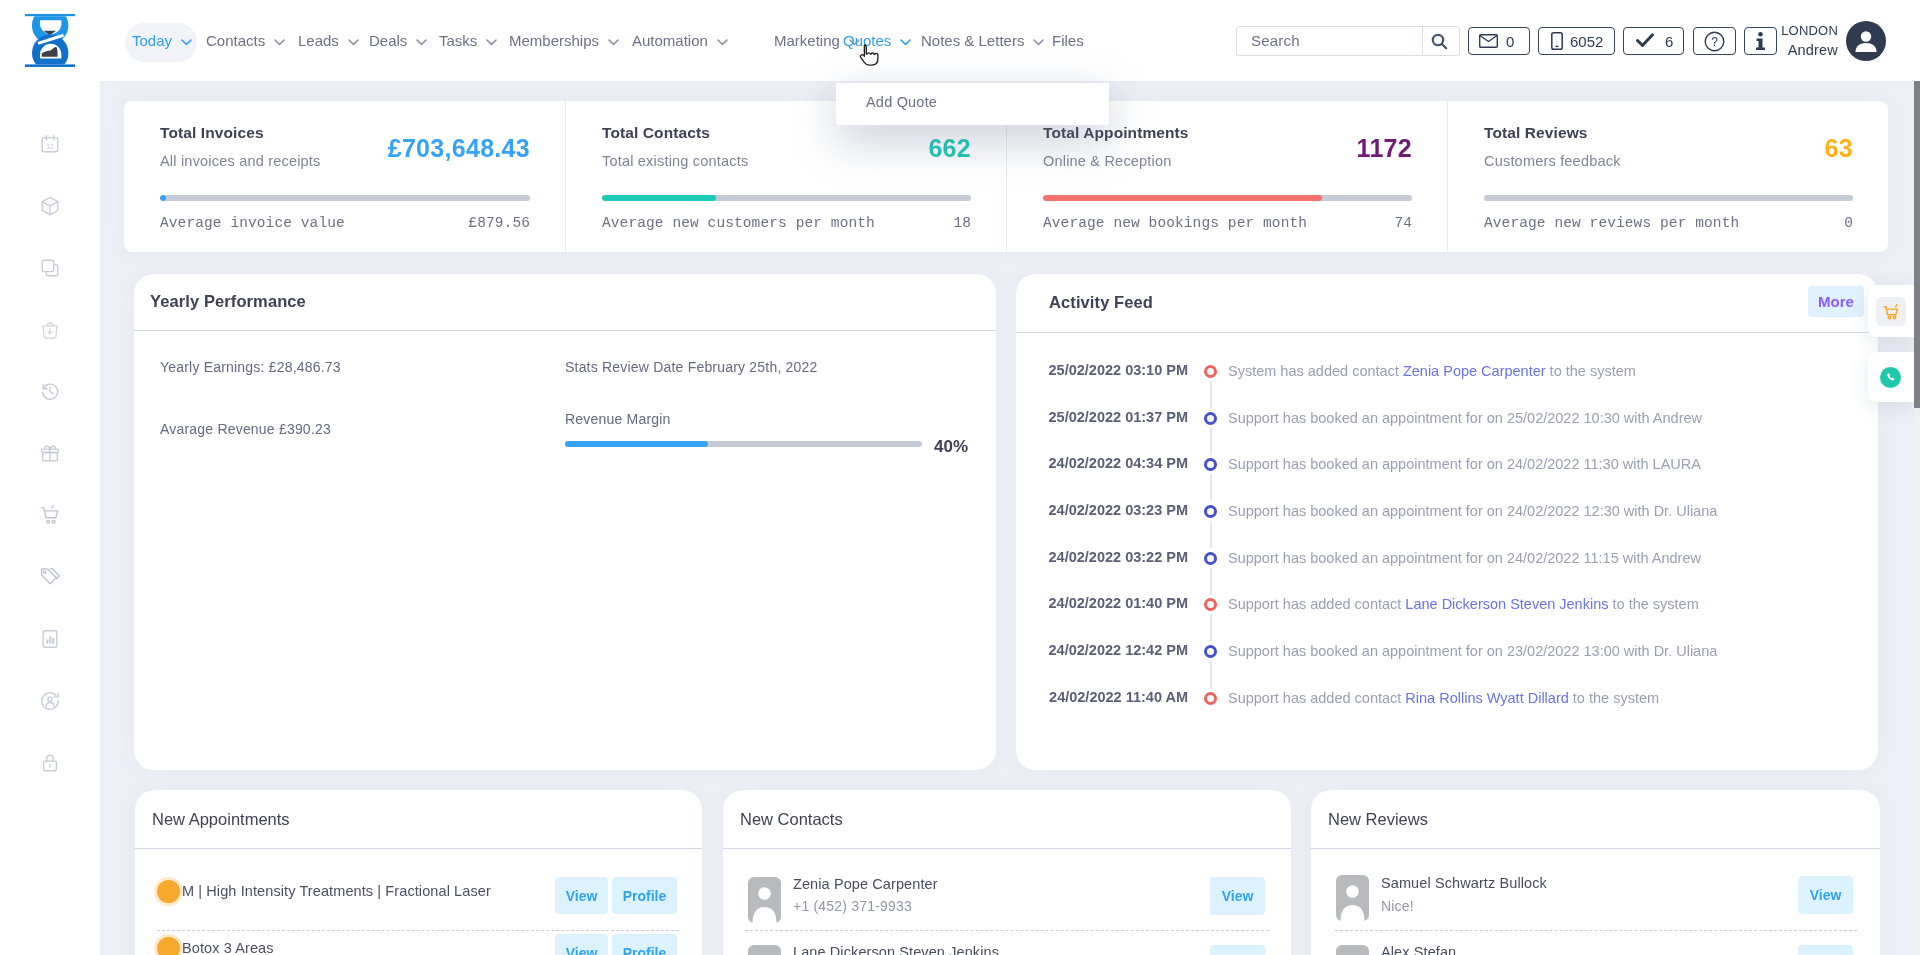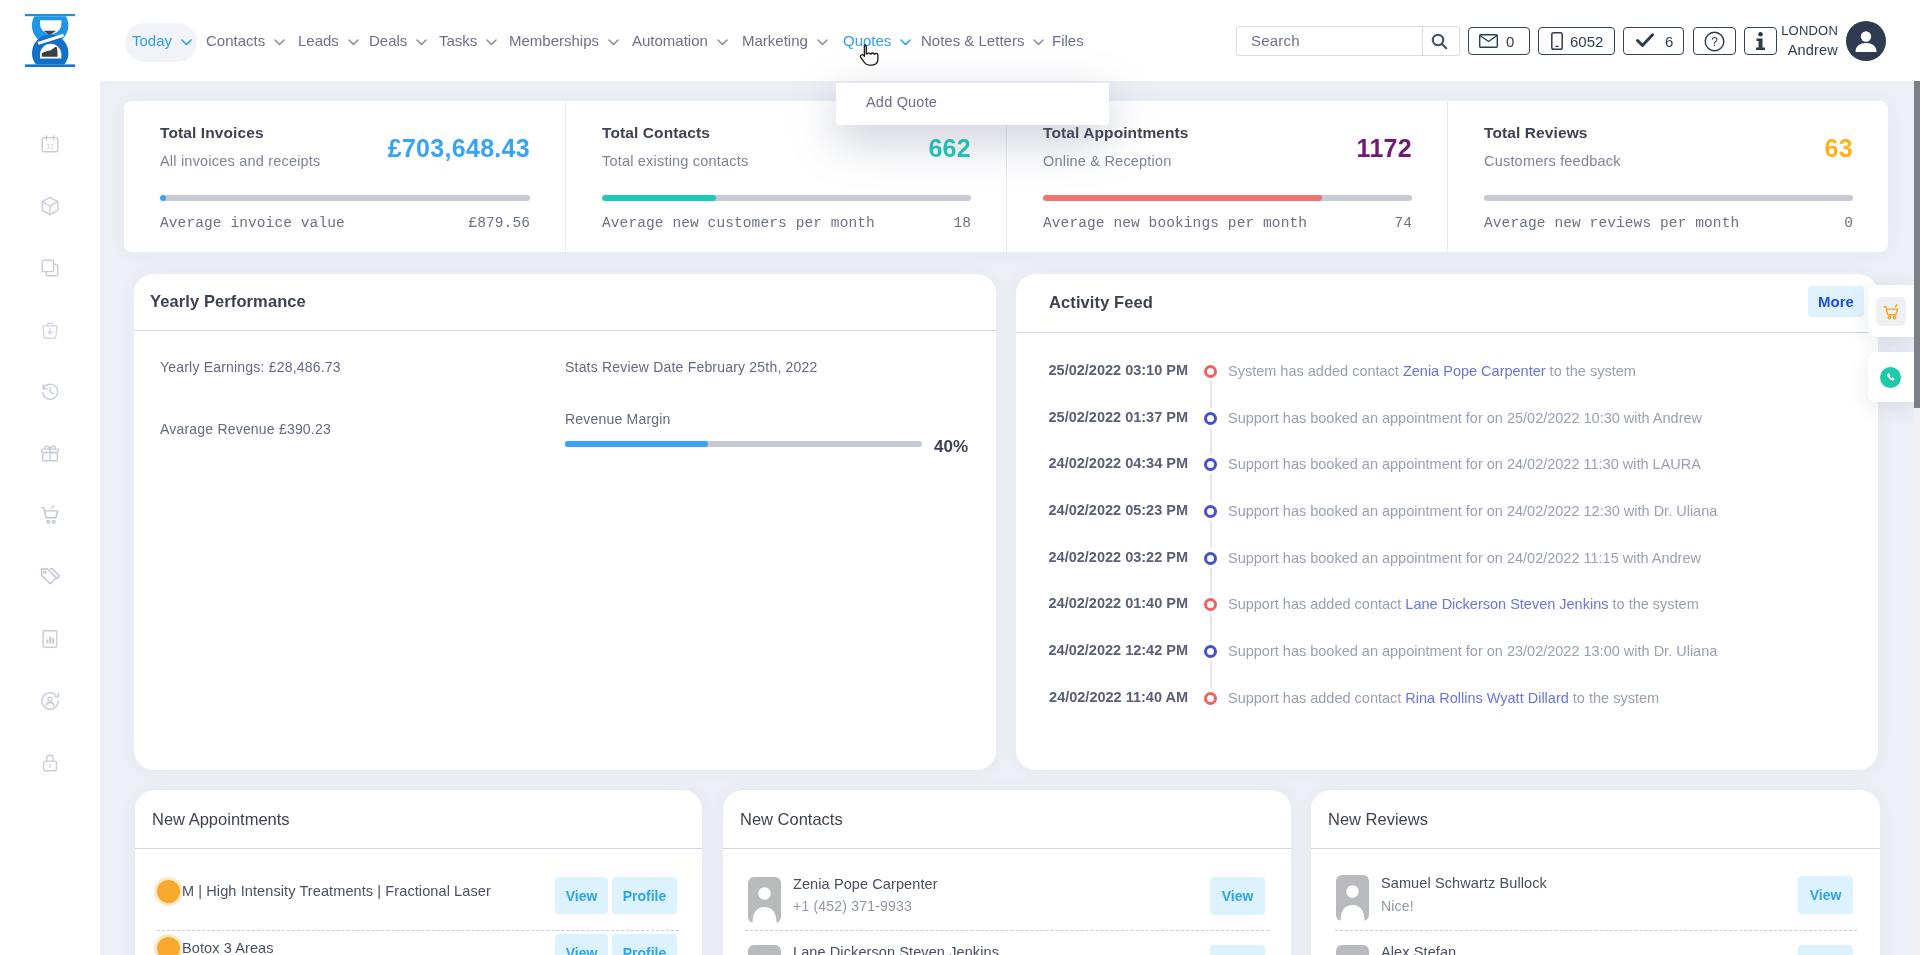--- a/index.html
+++ b/index.html
@@ -87,21 +87,21 @@
     </svg></div>
 <div class="navitem" style="left:439px">Tasks <svg class="chev" width="11" height="7" viewBox="0 0 11 7">
       <polyline points="1,1 5.5,5.5 10,1" fill="none" stroke="#8a8fa3" stroke-width="1.6" stroke-linecap="round" stroke-linejoin="round"></polyline>
     </svg></div>
 <div class="navitem" style="left:509px">Memberships <svg class="chev" width="11" height="7" viewBox="0 0 11 7">
       <polyline points="1,1 5.5,5.5 10,1" fill="none" stroke="#8a8fa3" stroke-width="1.6" stroke-linecap="round" stroke-linejoin="round"></polyline>
     </svg></div>
 <div class="navitem" style="left:632px">Automation <svg class="chev" width="11" height="7" viewBox="0 0 11 7">
       <polyline points="1,1 5.5,5.5 10,1" fill="none" stroke="#8a8fa3" stroke-width="1.6" stroke-linecap="round" stroke-linejoin="round"></polyline>
     </svg></div>
-<div class="navitem" style="left:742px">Marketing <svg class="chev" width="11" height="7" viewBox="0 0 11 7">
+<div class="navitem" style="left:774px">Marketing <svg class="chev" width="11" height="7" viewBox="0 0 11 7">
       <polyline points="1,1 5.5,5.5 10,1" fill="none" stroke="#8a8fa3" stroke-width="1.6" stroke-linecap="round" stroke-linejoin="round"></polyline>
     </svg></div>
 <div class="navitem" style="left:843px;color:#2e9fe8">Quotes <svg class="chev" width="11" height="7" viewBox="0 0 11 7">
       <polyline points="1,1 5.5,5.5 10,1" fill="none" stroke="#2e9fe8" stroke-width="1.6" stroke-linecap="round" stroke-linejoin="round"></polyline>
     </svg></div>
 <div class="navitem" style="left:921px">Notes &amp; Letters <svg class="chev" width="11" height="7" viewBox="0 0 11 7">
       <polyline points="1,1 5.5,5.5 10,1" fill="none" stroke="#8a8fa3" stroke-width="1.6" stroke-linecap="round" stroke-linejoin="round"></polyline>
     </svg></div>
 <div class="navitem" style="left:1052px">Files</div>
 
@@ -275,39 +275,39 @@
   <div class="abs" style="left:26px;top:147px;font-size:14px;color:#646980;letter-spacing:0.2px">Avarage Revenue £390.23</div>
   <div class="abs" style="left:431px;top:137px;font-size:14px;color:#646980;letter-spacing:0.2px">Revenue Margin</div>
   <div class="abs" style="left:431px;top:167px;width:357px;height:6px;border-radius:3px;background:#c5cad6">
       <i style="display:block;width:40%;height:6px;border-radius:3px;background:#36a3f7"></i>
     </div>
   <div class="abs" style="left:800px;top:163px;width:40px;font-size:17px;font-weight:bold;color:#3f4254">40%</div>
 </div>
 
 <div class="panel" style="left:1016px;top:274px;width:862px;height:496px">
   <div class="ptitle" style="left:33px;top:19px">Activity Feed</div>
-  <div class="abs" style="left:792px;top:12px;width:56px;height:31px;background:#e0f2fd;border-radius:4px;color:#1d4ed8;font-weight:bold;font-size:15px;display:flex;align-items:center;justify-content:center">More</div>
+  <div class="abs" style="left:792px;top:12px;width:56px;height:31px;background:#e0f2fd;border-radius:4px;color:#8b5cf6;font-weight:bold;font-size:15px;display:flex;align-items:center;justify-content:center">More</div>
   <div class="pdiv" style="top:58px"></div>
   <div class="fline" style="top:107px;height:27px"></div>
   <div class="fline" style="top:154px;height:27px"></div>
   <div class="fline" style="top:200px;height:27px"></div>
   <div class="fline" style="top:247px;height:27px"></div>
   <div class="fline" style="top:294px;height:27px"></div>
   <div class="fline" style="top:340px;height:27px"></div>
   <div class="fline" style="top:387px;height:27px"></div>
   <div class="fdate" style="top:88px">25/02/2022 03:10 PM</div>
   <div class="fring" style="top:90.5px;border:3.2px solid #f0625f"></div>
   <div class="ftext" style="top:89px">System has added contact <b>Zenia Pope Carpenter</b> to the system</div>
   <div class="fdate" style="top:135px">25/02/2022 01:37 PM</div>
   <div class="fring" style="top:137.5px;border:3.2px solid #4450ce"></div>
   <div class="ftext" style="top:136px">Support has booked an appointment for on 25/02/2022 10:30 with Andrew</div>
   <div class="fdate" style="top:181px">24/02/2022 04:34 PM</div>
   <div class="fring" style="top:184px;border:3.2px solid #4450ce"></div>
   <div class="ftext" style="top:182px">Support has booked an appointment for on 24/02/2022 11:30 with LAURA</div>
-  <div class="fdate" style="top:228px">24/02/2022 05:23 PM</div>
+  <div class="fdate" style="top:228px">24/02/2022 03:23 PM</div>
   <div class="fring" style="top:230.5px;border:3.2px solid #4450ce"></div>
   <div class="ftext" style="top:229px">Support has booked an appointment for on 24/02/2022 12:30 with Dr. Uliana</div>
   <div class="fdate" style="top:275px">24/02/2022 03:22 PM</div>
   <div class="fring" style="top:277.5px;border:3.2px solid #4450ce"></div>
   <div class="ftext" style="top:276px">Support has booked an appointment for on 24/02/2022 11:15 with Andrew</div>
   <div class="fdate" style="top:321px">24/02/2022 01:40 PM</div>
   <div class="fring" style="top:324px;border:3.2px solid #f0625f"></div>
   <div class="ftext" style="top:322px">Support has added contact <b>Lane Dickerson Steven Jenkins</b> to the system</div>
   <div class="fdate" style="top:368px">24/02/2022 12:42 PM</div>
   <div class="fring" style="top:370.5px;border:3.2px solid #4450ce"></div>

